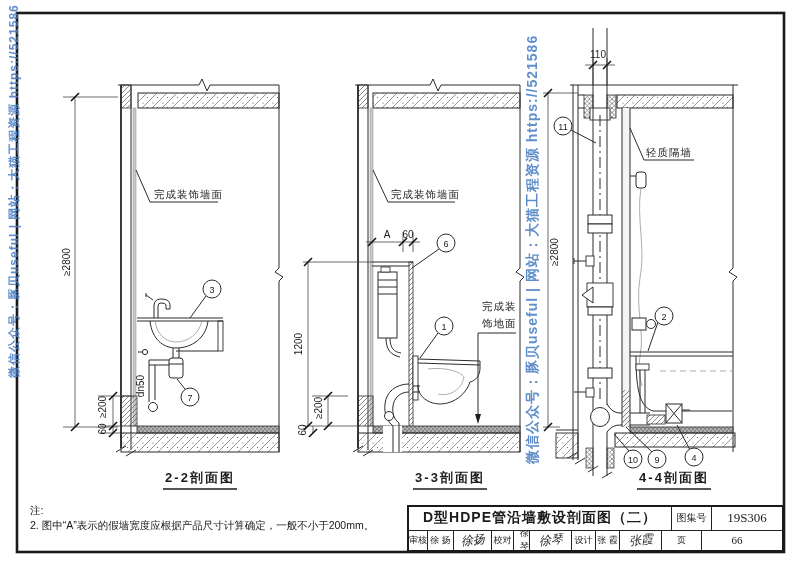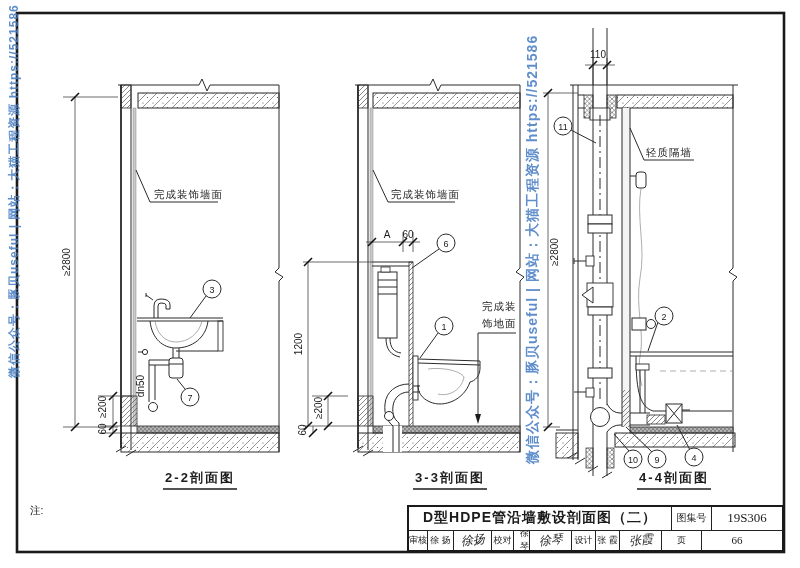--- a/index.html
+++ b/index.html
@@ -347,20 +347,21 @@
       <text class="cap" x="674" y="482" text-anchor="middle">4-4剖面图</text>
       <line x1="637" y1="489" x2="711" y2="489" stroke="#1a1a1a" stroke-width="1.4"></line>
     </g>
   </svg>
 
   <div class="wm wm1" style="color:#4a7fc4;">微信公众号：豚贝useful | 网站：大猫工程资源 https://521586</div>
   <div class="wm wm2" style="color:#4a7fc4;">微信公众号：豚贝useful | 网站：大猫工程资源 https://521586</div>
 
   <div class="notes">
     <div>注:</div>
+    <div>2. 图中“A”表示的假墙宽度应根据产品尺寸计算确定，一般不小于200mm。</div>
   </div>
 
   <div class="tblock">
     <div class="tb-r1">
       <div class="tb-title">D型HDPE管沿墙敷设剖面图（二）</div>
       <div class="tb-al">图集号</div>
       <div class="tb-av">19S306</div>
     </div>
     <div class="tb-r2">
       <div class="c" style="width:19px">审核</div>

